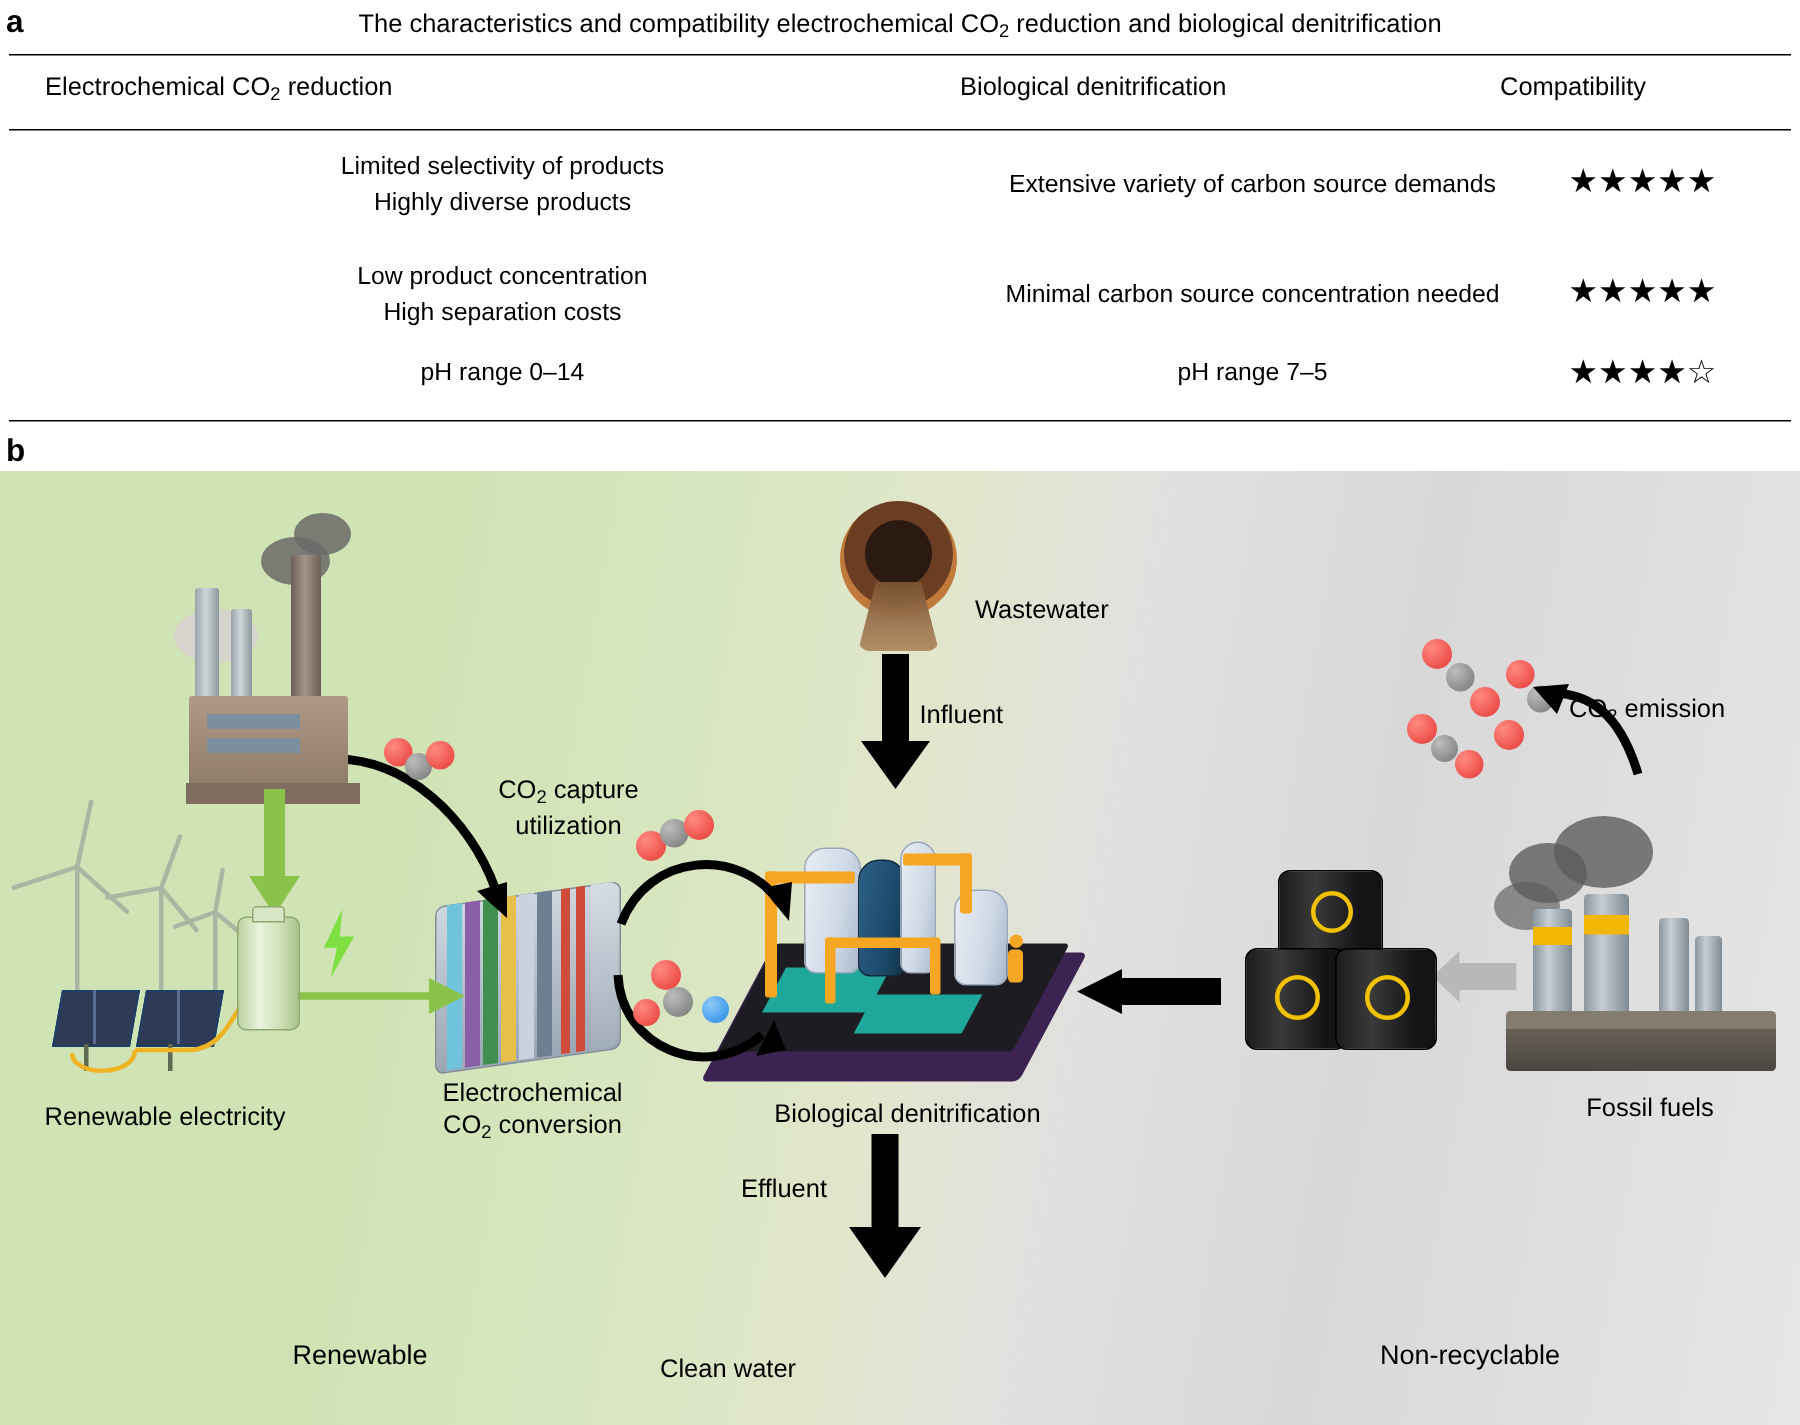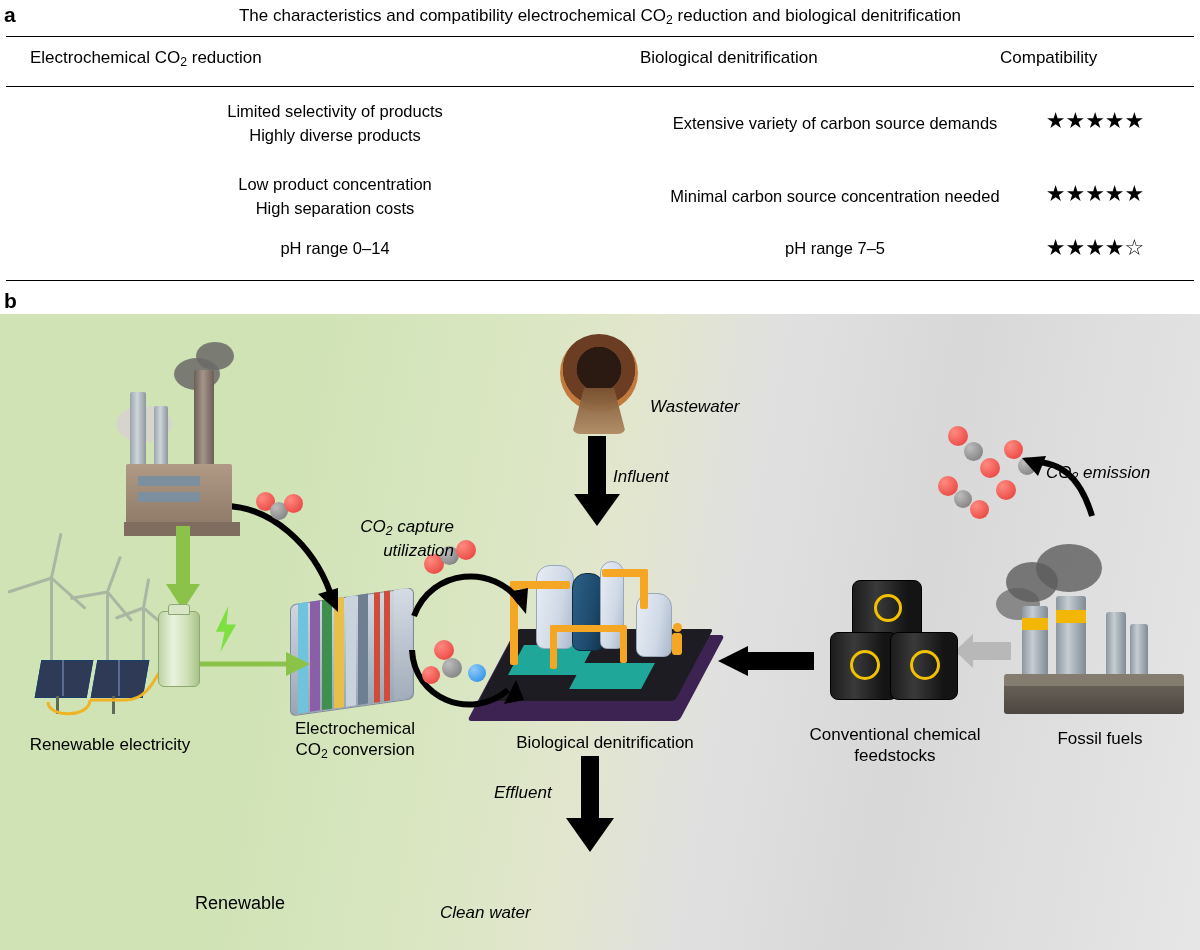--- a/index.html
+++ b/index.html
@@ -99,21 +99,21 @@
         #e6e6e6 100%);
     overflow: hidden;
   }
   .lbl {
     position: absolute;
     font-size: 17px;
     color: #000;
     text-align: center;
     line-height: 1.25;
   }
-  .lbl.left { text-align: right; font-style: italic; }
+  .lbl.left { text-align: center; }
 
   
   .arrow { position: absolute; }
 
   
   #factory { position: absolute; left: 120px; top: 50px; width: 140px; height: 200px; }
   .stack { position: absolute; border-radius: 2px; }
   .smoke { position: absolute; border-radius: 50%; background: #6b6a68; opacity: .85; }
   .smoke.light { background: #d8cfd4; opacity: .75; }
 
@@ -295,24 +295,20 @@
   </svg>
 
   <div id="drums" style="position:absolute; left:830px; top:266px; width:130px; height:130px;">
     <div class="drum" style="left:22px; top:0; width:68px; height:64px;"></div>
     <div class="drum-ring" style="left:44px; top:14px; width:22px; height:22px;"></div>
     <div class="drum" style="left:0px; top:52px; width:66px; height:66px;"></div>
     <div class="drum-ring" style="left:20px; top:70px; width:24px; height:24px;"></div>
     <div class="drum" style="left:60px; top:52px; width:66px; height:66px;"></div>
     <div class="drum-ring" style="left:80px; top:70px; width:24px; height:24px;"></div>
   </div>
-  <div class="lbl" style="left:770px; top:410px; width:250px;">
-    <span>Conventional chemical</span><br>
-    <span>feedstocks</span>
-  </div>
 
   <svg class="arrow" style="left:718px; top:332px;" width="96" height="30">
     <polygon points="96,6 30,6 30,0 0,15 30,30 30,24 96,24" fill="#000"></polygon>
   </svg>
 
   <div id="bio">
 
     <div style="position:absolute; left:0; top:76px; width:212px; height:86px; background:#3d2352; transform:skewX(-28deg); border-radius:4px;"></div>
     <div style="position:absolute; left:8px; top:70px; width:196px; height:72px; background:#1c1c22; transform:skewX(-28deg); border-radius:3px;"></div>
     <div style="position:absolute; left:26px; top:86px; width:70px; height:30px; background:#1fa89a; transform:skewX(-28deg);"></div>
@@ -448,14 +444,15 @@
 
   <div class="lbl" style="left:0px; top:420px; width:220px;">Renewable electricity</div>
 
   <svg class="arrow" style="left:564px; top:442px;" width="52" height="96">
     <polygon points="17,0 35,0 35,62 50,62 26,96 2,62 17,62" fill="#000"></polygon>
   </svg>
   <div class="lbl left" style="left:494px; top:468px;">Effluent</div>
   <div class="lbl left" style="left:440px; top:588px;">Clean water</div>
 
   <div class="lbl" style="left:120px; top:578px; width:240px; font-size:18px;">Renewable</div>
+  <div class="lbl" style="left:840px; top:578px; width:280px; font-size:18px;">Non-recyclable</div>
 
 </div>
 
 </body></html>

